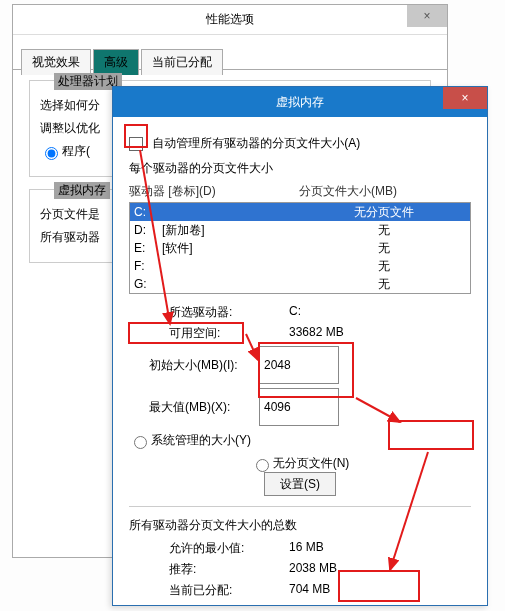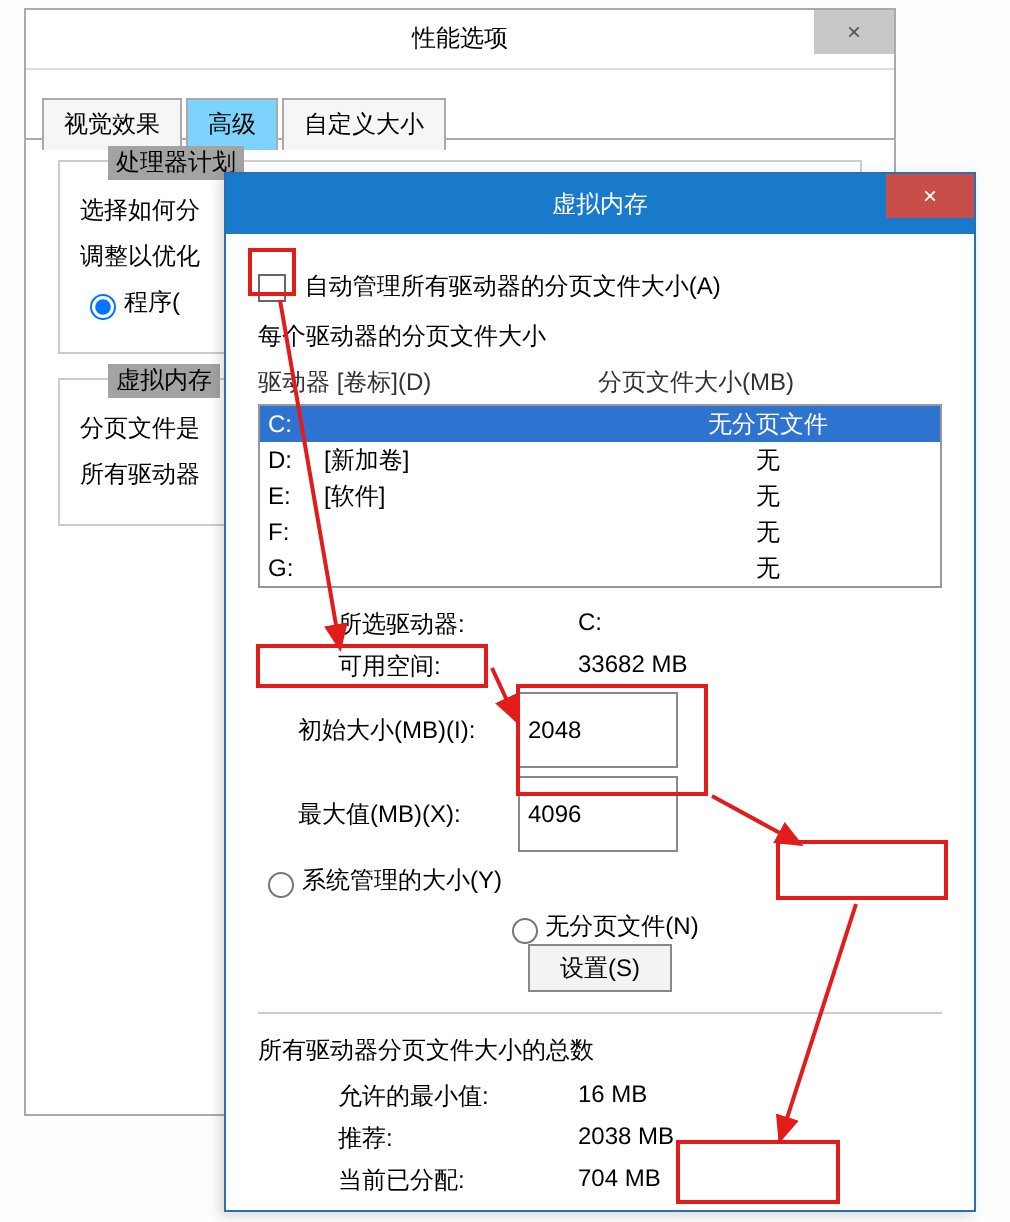--- a/index.html
+++ b/index.html
@@ -15,21 +15,21 @@
     display: flex; align-items: center; justify-content: center; position: relative;
   }
   .win-perf .titlebar .title { color: #000000; }
   .win-perf .titlebar .close {
     position: absolute; right: 0; top: 0; width: 40px; height: 22px;
     background: #c8c8c8; color: #555; display: flex; align-items: center; justify-content: center;
   }
   .tabs { display: flex; padding: 8px 8px 0 8px; border-bottom: 1px solid #aaa; }
   .tab { padding: 4px 10px; border: 1px solid #aaa; border-bottom: none; background: #fff; margin-right: 2px; position: relative; top: 6px; }
   .tab.inactive { background: #f6f6f6; }
-  .tab.active { background: #7dd3fc; }
+  .tab.active { background: #0f766e; }
   .perf-body { padding: 10px 16px; }
   .group { border: 1px solid #ccc; padding: 10px; margin-bottom: 12px; position: relative; }
   .group .legend { position: absolute; top: -8px; left: 0; background: #a3a3a3; padding: 0 4px; margin-left: 24px; }
   .row { margin: 6px 0; }
   input[type=radio] { vertical-align: middle; margin-right: 4px; }
 
   
   .win-vm {
     position: absolute; left: 112px; top: 86px; width: 376px; height: 520px;
     background: #fff; border: 1px solid #2a6fb0;
@@ -87,21 +87,21 @@
 <div class="win-perf">
   <div class="titlebar">
     <span class="title">性能选项</span>
     <div class="close">
       <span>×</span>
     </div>
   </div>
   <div class="tabs">
     <div class="tab inactive">视觉效果</div>
     <div class="tab active">高级</div>
-    <div class="tab inactive">自定义大小</div>
+    <div class="tab inactive">当前已分配</div>
   </div>
   <div class="perf-body">
     <div class="group">
       <span class="legend">处理器计划</span>
       <div class="row">选择如何分</div>
       <div class="row">调整以优化</div>
       <div class="row radio-row">
         <input type="radio" checked="" style="">
         <span>程序(</span>
       </div>

